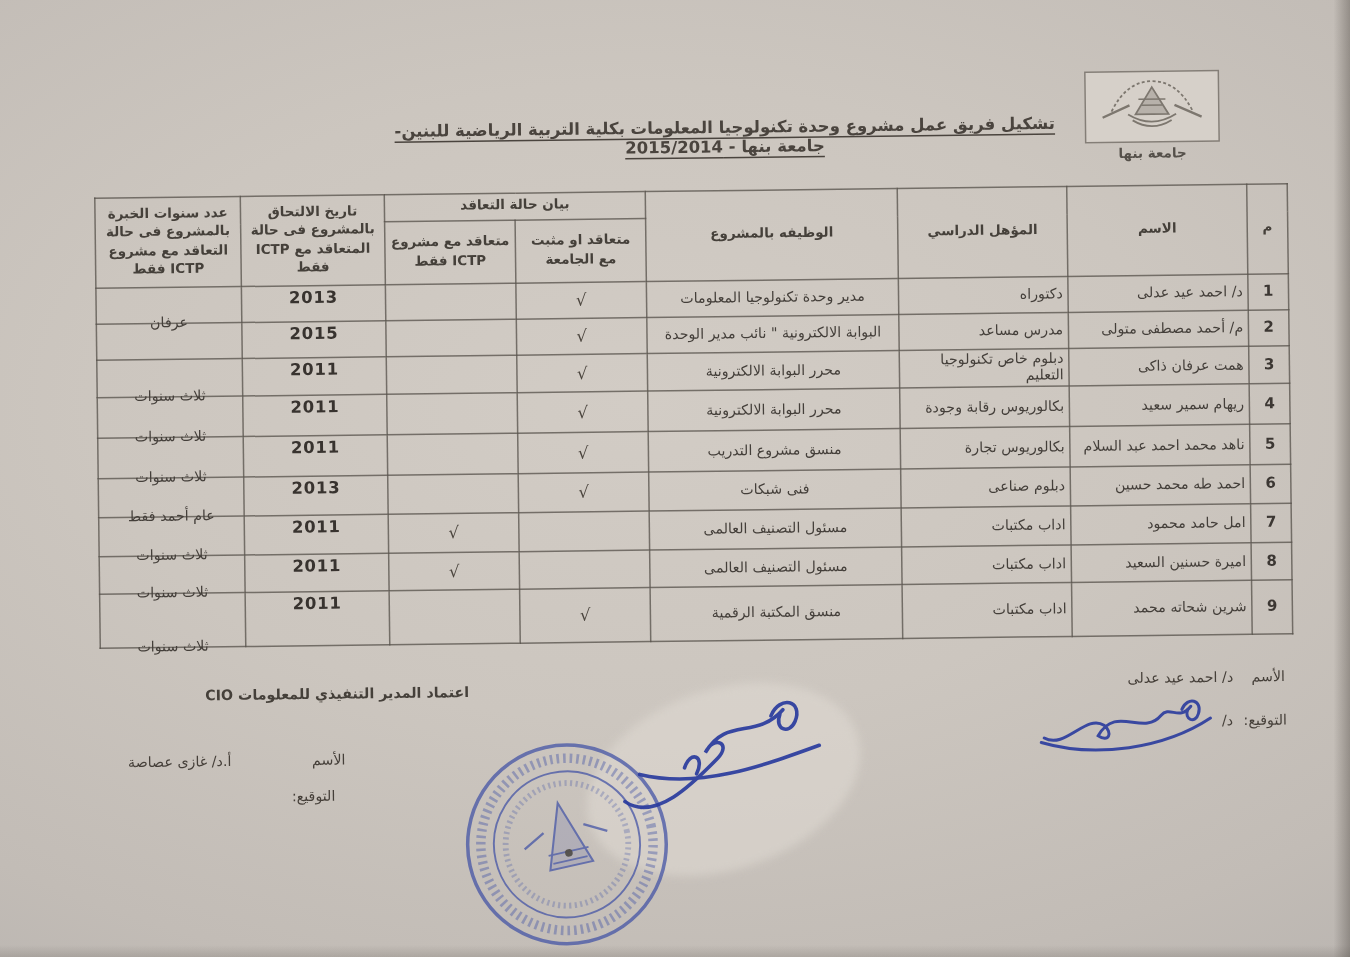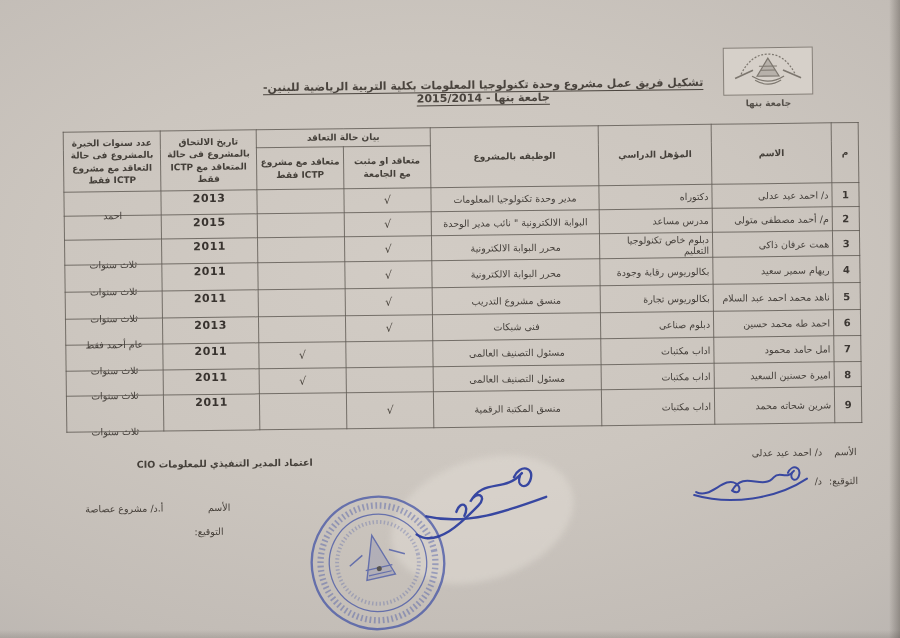--- a/index.html
+++ b/index.html
@@ -158,21 +158,21 @@
       </thead>
       <tbody>
         <tr>
           <td class="c-num">1</td>
           <td class="c-name">د/ احمد عيد عدلى</td>
           <td class="c-qual">دكتوراه</td>
           <td class="c-job">مدير وحدة تكنولوجيا المعلومات</td>
           <td class="c-chk">√</td>
           <td class="c-chk"></td>
           <td class="c-year">2013</td>
-          <td class="c-exp"><span class="exp-text">احمد</span></td>
+          <td class="c-exp"><span class="exp-text">عرفان</span></td>
         </tr>
         <tr>
           <td class="c-num">2</td>
           <td class="c-name">م/ أحمد مصطفى متولى</td>
           <td class="c-qual">مدرس مساعد</td>
           <td class="c-job">البوابة الالكترونية " نائب مدير الوحدة</td>
           <td class="c-chk">√</td>
           <td class="c-chk"></td>
           <td class="c-year">2015</td>
           <td class="c-exp"><span class="exp-text"></span></td>
@@ -262,21 +262,21 @@
       <g stroke="#2a3b9e" stroke-width="2" fill="none" stroke-linecap="round" opacity=".9">
         <path d="M6 30 C 20 38, 34 14, 46 22 C 52 27, 49 34, 42 29 C 54 8, 72 30, 84 16 C 90 9, 96 20, 104 10"></path>
         <path d="M98 12 C 102 3, 112 6, 109 15 C 107 22, 99 19, 102 12"></path>
         <path d="M4 33 C 40 44, 86 38, 117 18"></path>
       </g>
     </svg>
 
     <div class="approval-title">اعتماد المدير التنفيذي للمعلومات CIO</div>
     <div class="sig-left-name">
       <span>الأسم</span>
-      <span>أ.د/ مشروع عصاصة</span>
+      <span>أ.د/ غازى عصاصة</span>
     </div>
     <div class="sig-left-sign">التوقيع:</div>
 
     <div class="light-oval"></div>
     <svg class="stamp-svg" width="146" height="150" viewBox="0 0 150 150">
       <g transform="rotate(-12 75 75)" stroke="#4454a6" fill="none" opacity=".75">
         <circle cx="75" cy="75" r="68" stroke-width="2.4"></circle>
         <circle cx="75" cy="75" r="50" stroke-width="1.3"></circle>
         <circle cx="75" cy="75" r="59" stroke-width="6.5" stroke-dasharray="1.8 2.7" opacity=".55"></circle>
         <circle cx="75" cy="75" r="42" stroke-width="4" stroke-dasharray="1.5 2.3" opacity=".4"></circle>

